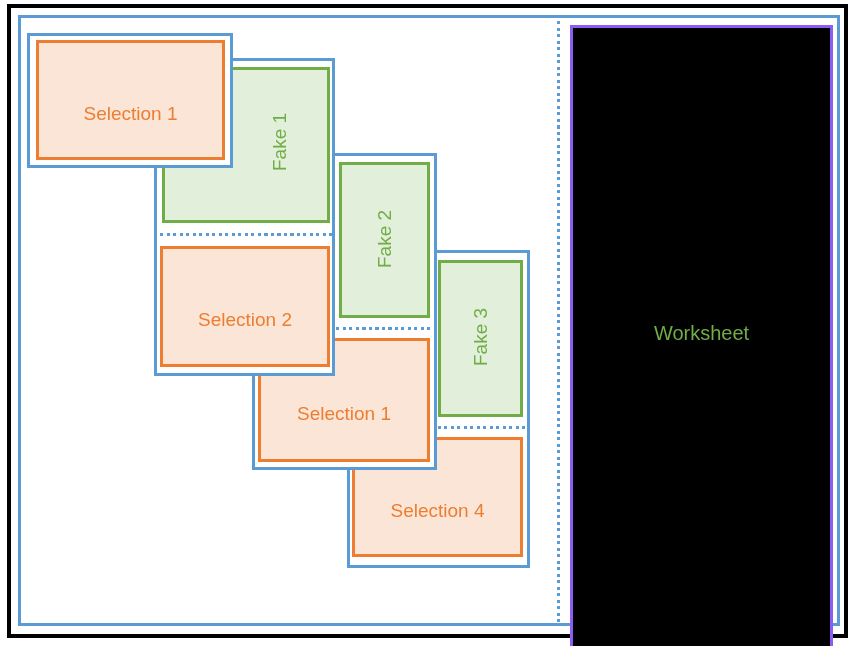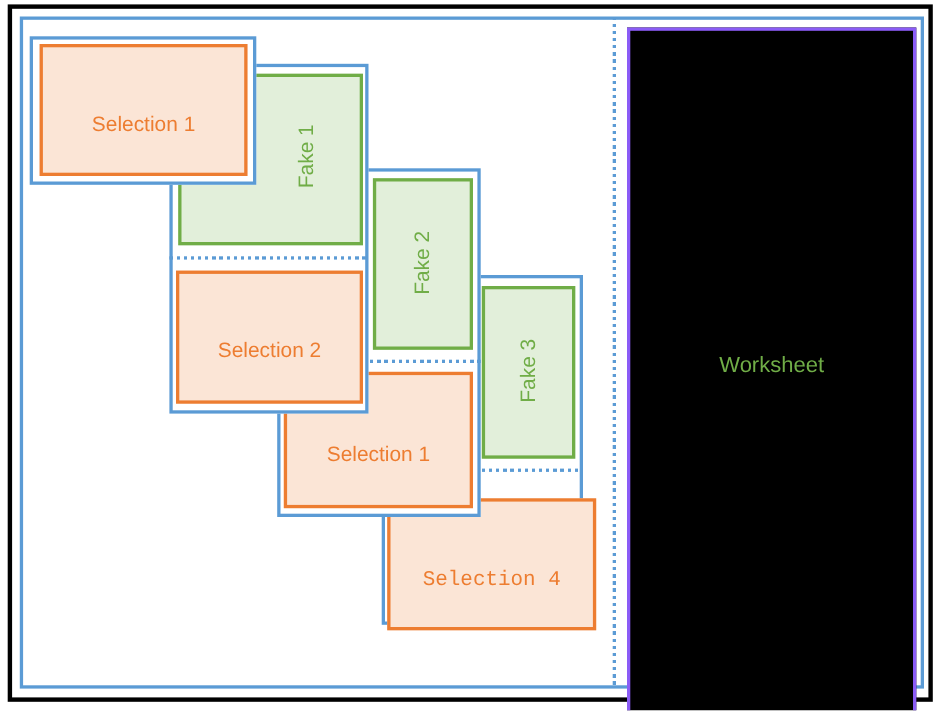--- a/index.html
+++ b/index.html
@@ -103,21 +103,21 @@
   }
   
   .fake-label.offset-right { left: 71%; top: 48%; }
 
   .sel-1 { left: 6px;  top: 4px;   width: 189px; height: 120px; }
   .fake-1 { left: 5px; top: 6px;   width: 168px; height: 156px; }
   .sel-2 { left: 3px;  top: 185px; width: 170px; height: 121px; }
   .fake-2 { left: 84px; top: 6px;  width: 91px;  height: 156px; }
   .sel-3 { left: 3px;  top: 182px; width: 172px; height: 124px; }
   .fake-3 { left: 88px; top: 7px;  width: 85px;  height: 157px; }
-  .sel-4 { left: 2px;  top: 200px; width: 190px; height: 120px; font-family: Liberation Mono, monospace; }
+  .sel-4 { left: 2px;  top: 184px; width: 171px; height: 120px; }
 
   
   .h-dotted {
     position: absolute;
     left: -3px; right: -3px;
     height: 3px;
     background: repeating-linear-gradient(90deg,
       #5b9bd5 0px, #5b9bd5 3px, transparent 3px, transparent 6.5px);
   }
   .h-dot-2 { top: 172px; }

